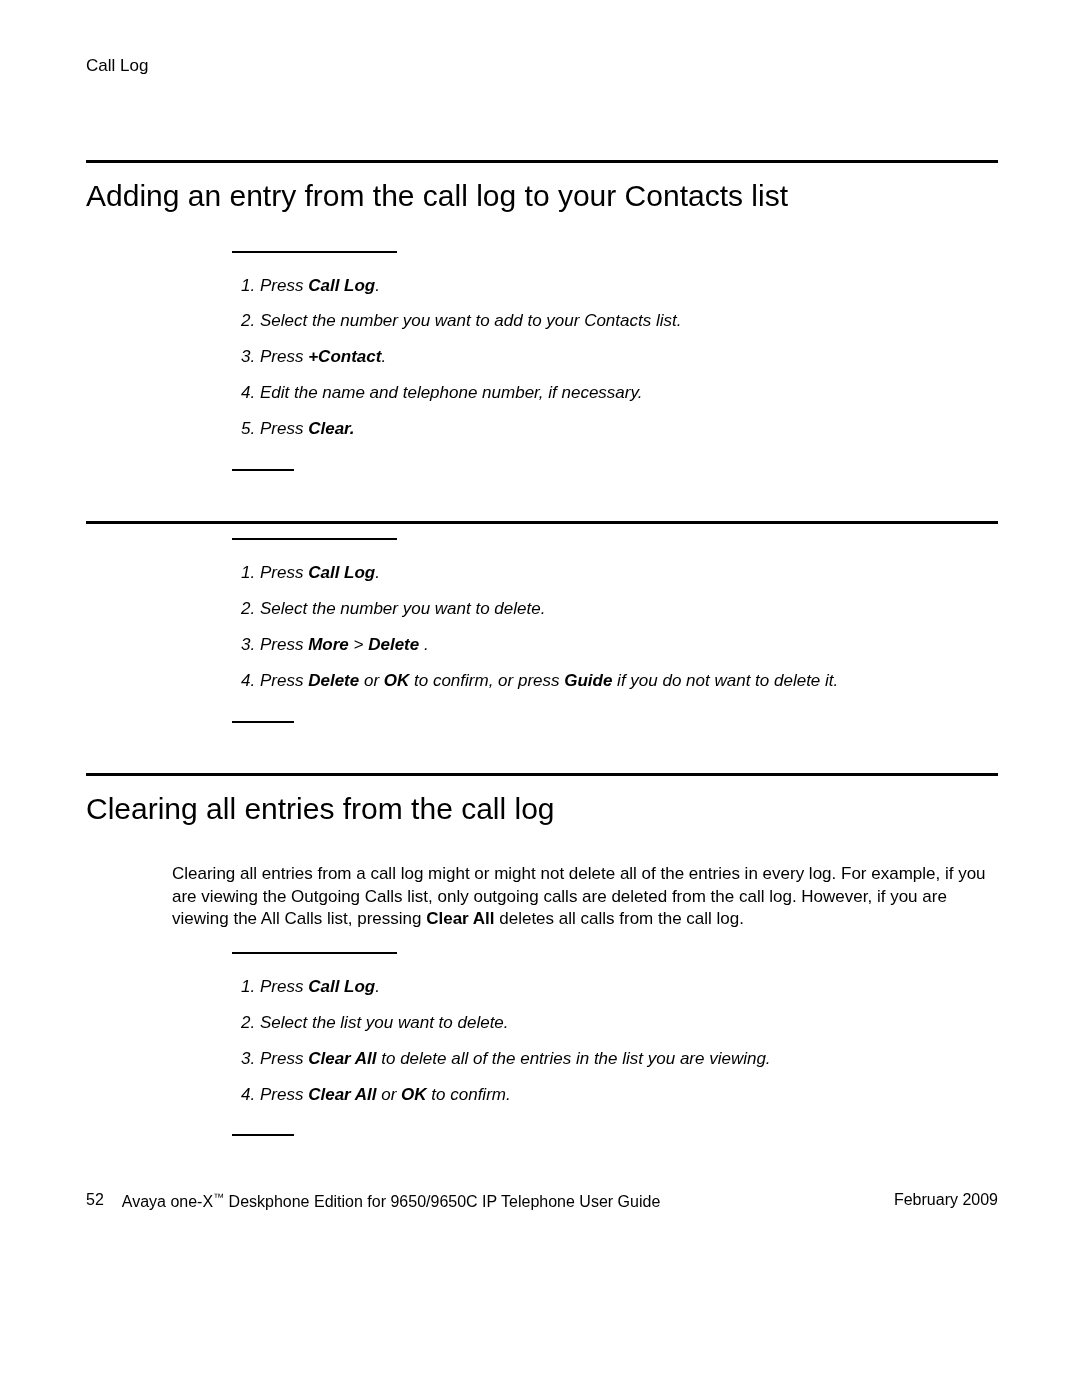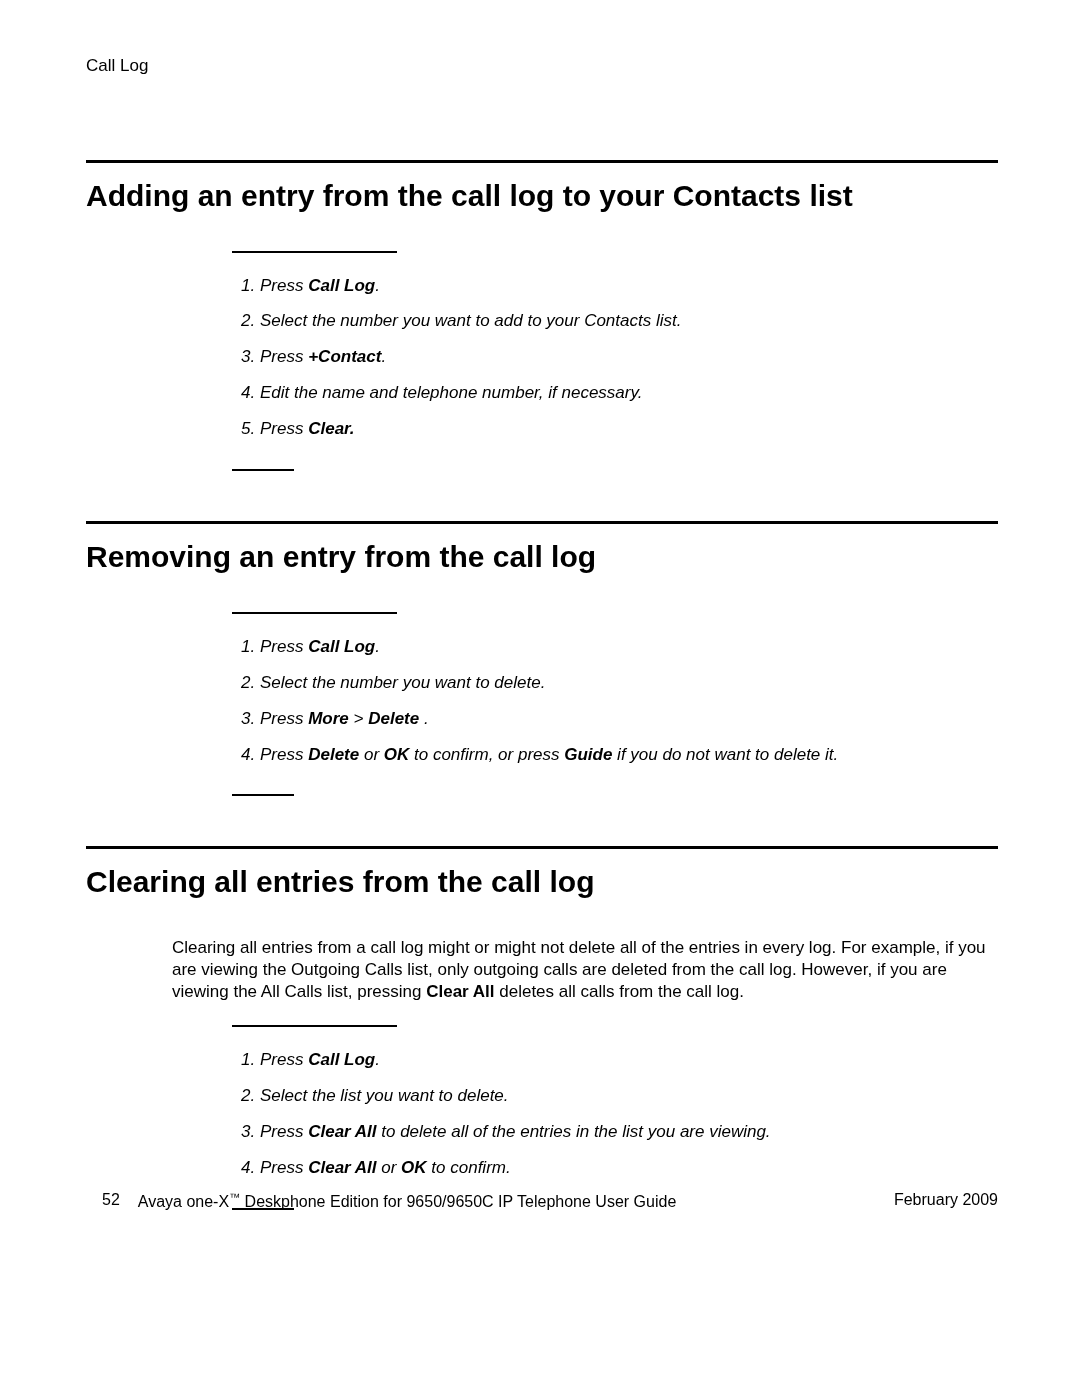--- a/index.html
+++ b/index.html
@@ -23,21 +23,21 @@
   .section {
     margin-bottom: 50px;
   }
   .sect-rule {
     border: none;
     border-top: 3px solid #000;
     margin: 0 0 14px 0;
   }
   h1 {
     font-size: 30px;
-    font-weight: bold;
+    font-weight: normal;
     margin: 0 0 36px 0;
     line-height: 1.25;
   }
   .steps-block {
     margin-left: 146px;
   }
   .step-rule-top {
     border: none;
     border-top: 2px solid #000;
     width: 165px;
@@ -60,21 +60,21 @@
     font-style: italic;
   }
   .intro-para {
     font-size: 17px;
     line-height: 1.3;
     margin: 0 0 22px 0;
     padding-left: 86px;
   }
   .footer {
     position: absolute;
-    left: 102px;
+    left: 86px;
     right: 82px;
     bottom: 30px;
     font-size: 16px;
     display: flex;
     justify-content: space-between;
     align-items: baseline;
   }
   .footer .left {
     display: flex;
     gap: 18px;
@@ -99,21 +99,20 @@
             <li>Select the number you want to add to your Contacts list.</li>
             <li>Press <b>+Contact</b>.</li>
             <li>Edit the name and telephone number, if necessary.</li>
             <li>Press <b>Clear.</b></li>
           </ol>
           <hr class="step-rule-bottom">
         </div>
       </div>
       <div class="section">
         <hr class="sect-rule">
-        <h1>Removing an entry from the call log</h1>
         <div class="steps-block">
           <hr class="step-rule-top">
           <ol class="steps">
             <li>Press <b>Call Log</b>.</li>
             <li>Select the number you want to delete.</li>
             <li>Press <b>More</b> &gt; <b>Delete</b> .</li>
             <li>Press <b>Delete</b> or <b>OK</b> to confirm, or press <b>Guide</b> if you do not want to delete it.</li>
           </ol>
           <hr class="step-rule-bottom">
         </div>

